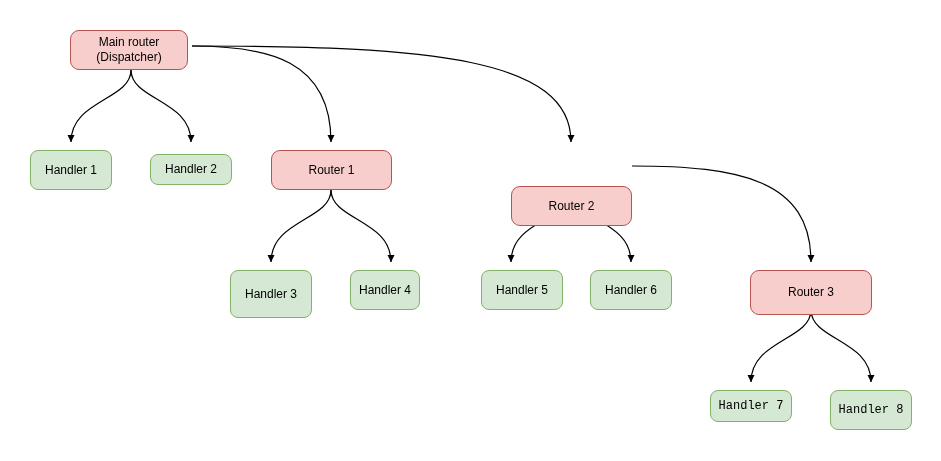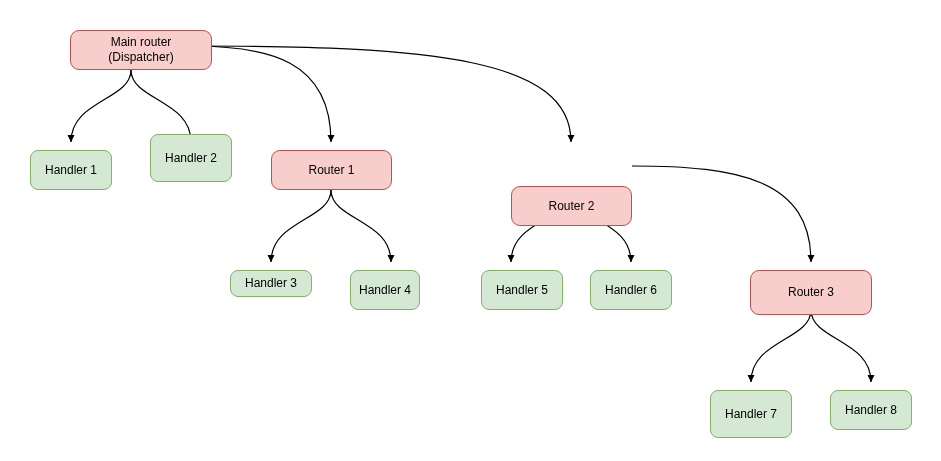--- a/index.html
+++ b/index.html
@@ -82,62 +82,62 @@
 
     <path d="M571,190 C571,220 631,220 631,262" fill="none" stroke="#000000" stroke-width="1.2" marker-end="url(#arrow)"></path>
 
     <path d="M632,166 C740,166 811,180 811,262" fill="none" stroke="#000000" stroke-width="1.2" marker-end="url(#arrow)"></path>
 
     <path d="M811,310 C811,340 751,340 751,382" fill="none" stroke="#000000" stroke-width="1.2" marker-end="url(#arrow)"></path>
 
     <path d="M811,310 C811,340 871,340 871,382" fill="none" stroke="#000000" stroke-width="1.2" marker-end="url(#arrow)"></path>
   </svg>
 
-  <div class="node node-router" style="left:70px; top:30px; width:142px; height:40px;">
+  <div class="node node-router" style="left:70px; top:30px; width:118px; height:40px;">
     <span class="node-label">Main router
 (Dispatcher)</span>
   </div>
 
   <div class="node node-handler" style="left:30px; top:150px; width:82px; height:40px;">
     <span class="node-label">Handler 1</span>
   </div>
 
-  <div class="node node-handler" style="left:150px; top:134px; width:82px; height:48px;">
+  <div class="node node-handler" style="left:150px; top:154px; width:82px; height:31px;">
     <span class="node-label">Handler 2</span>
   </div>
 
   <div class="node node-router" style="left:271px; top:150px; width:121px; height:40px;justify-content:center;">
     <span class="node-label">Router 1</span>
   </div>
 
   <div class="node node-router" style="left:511px; top:150px; width:121px; height:40px;margin-top:36px;">
     <span class="node-label">Router 2</span>
   </div>
 
-  <div class="node node-handler" style="left:230px; top:270px; width:82px; height:27px;">
+  <div class="node node-handler" style="left:230px; top:270px; width:82px; height:48px;">
     <span class="node-label">Handler 3</span>
   </div>
 
   <div class="node node-handler" style="left:350px; top:270px; width:70px; height:40px;">
     <span class="node-label">Handler 4</span>
   </div>
 
   <div class="node node-handler" style="left:470px; top:270px; width:82px; height:40px;margin-left:11px;">
     <span class="node-label">Handler 5</span>
   </div>
 
   <div class="node node-handler" style="left:590px; top:270px; width:82px; height:40px;">
     <span class="node-label">Handler 6</span>
   </div>
 
   <div class="node node-router" style="left:750px; top:270px; width:122px; height:45px;">
     <span class="node-label">Router 3</span>
   </div>
 
-  <div class="node node-handler" style="left:710px; top:390px; width:82px; height:48px;">
+  <div class="node node-handler" style="left:710px; top:390px; width:82px; height:32px;font-family:Liberation Mono, monospace;">
     <span class="node-label">Handler 7</span>
   </div>
 
-  <div class="node node-handler" style="left:830px; top:390px; width:82px; height:40px;">
+  <div class="node node-handler" style="left:830px; top:390px; width:82px; height:40px;font-family:Liberation Mono, monospace;">
     <span class="node-label">Handler 8</span>
   </div>
 
 </div>
 
 </body></html>

